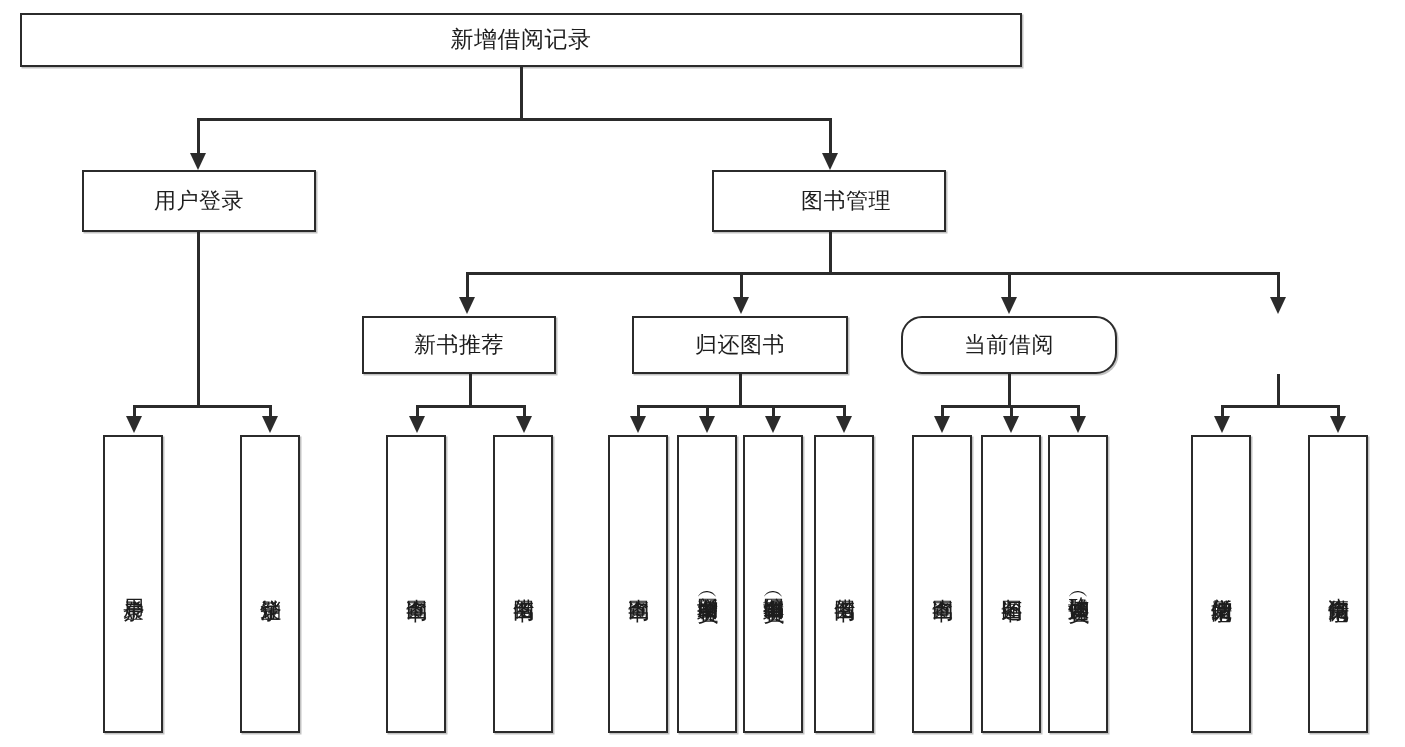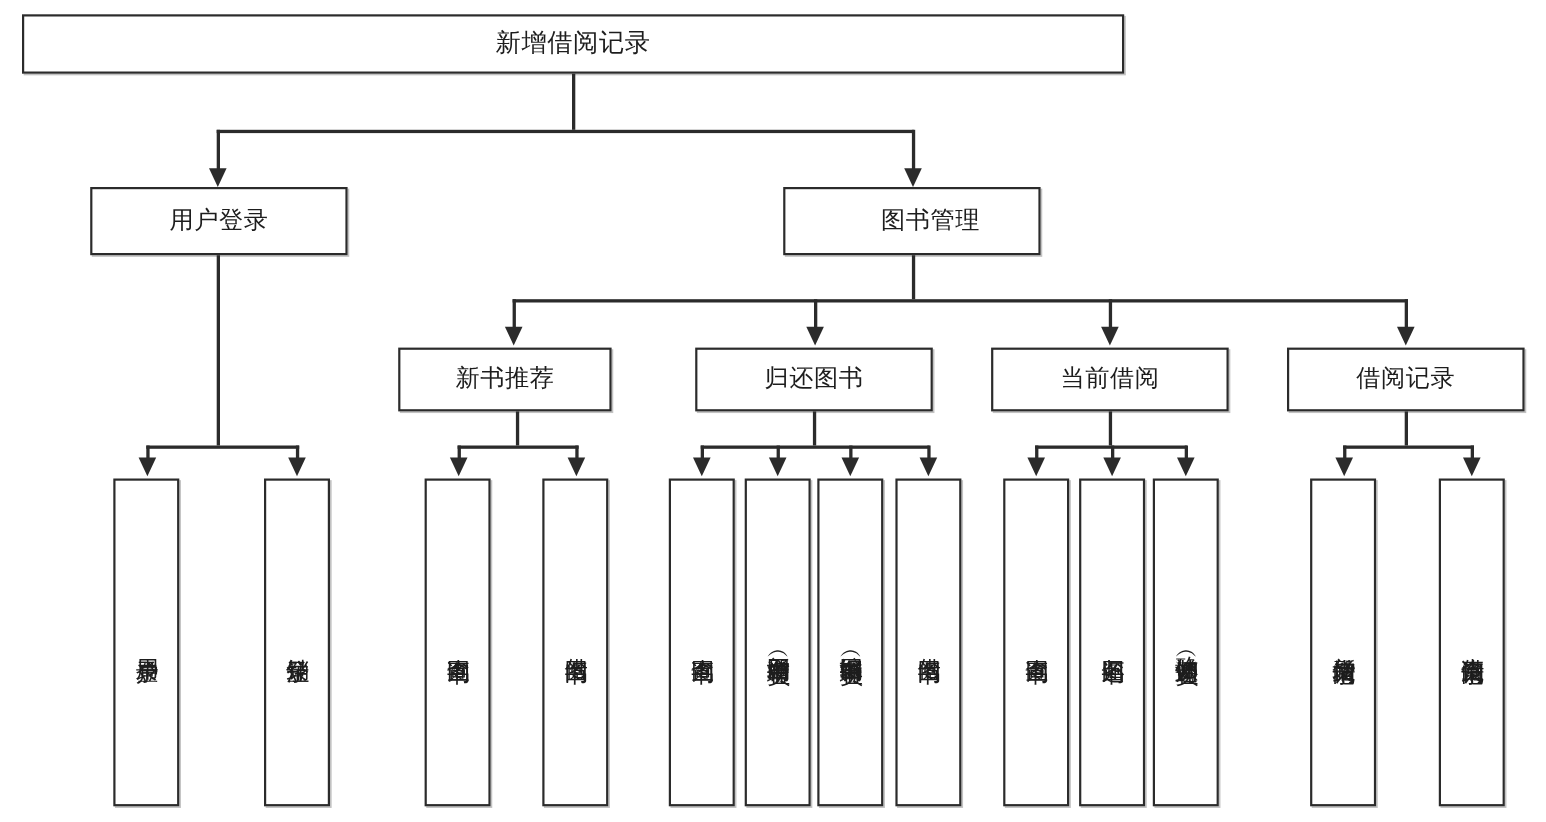--- a/index.html
+++ b/index.html
@@ -117,25 +117,22 @@
   <div class="arrow" style="left:1001px; top:297px;"></div>
   <div class="conn v" style="left:1277px; top:272px; height:27px;"></div>
   <div class="arrow" style="left:1270px; top:297px;"></div>
 
   <div class="node horiz" style="left:362px; top:316px; width:194px; height:58px;">
     <span class="label">新书推荐</span>
   </div>
   <div class="node horiz" style="left:632px; top:316px; width:216px; height:58px;">
     <span class="label">归还图书</span>
   </div>
-  <div class="node horiz" style="left:901px; top:316px; width:216px; height:58px;">
+  <div class="node horiz" style="left:901px; top:316px; width:216px; height:58px;border-radius:21px;">
     <span class="label">当前借阅</span>
-  </div>
-  <div class="node horiz" style="left:1170px; top:316px; width:216px; height:58px;">
-    <span class="label">借阅记录</span>
   </div>
 
   <div class="conn v" style="left:469px; top:374px; height:31px;"></div>
   <div class="conn h" style="left:416px; top:405px; width:110px;"></div>
   <div class="conn v" style="left:416px; top:405px; height:14px;"></div>
   <div class="arrow" style="left:409px; top:416px;"></div>
   <div class="conn v" style="left:523px; top:405px; height:14px;"></div>
   <div class="arrow" style="left:516px; top:416px;"></div>
 
   <div class="conn v" style="left:739px; top:374px; height:31px;"></div>

